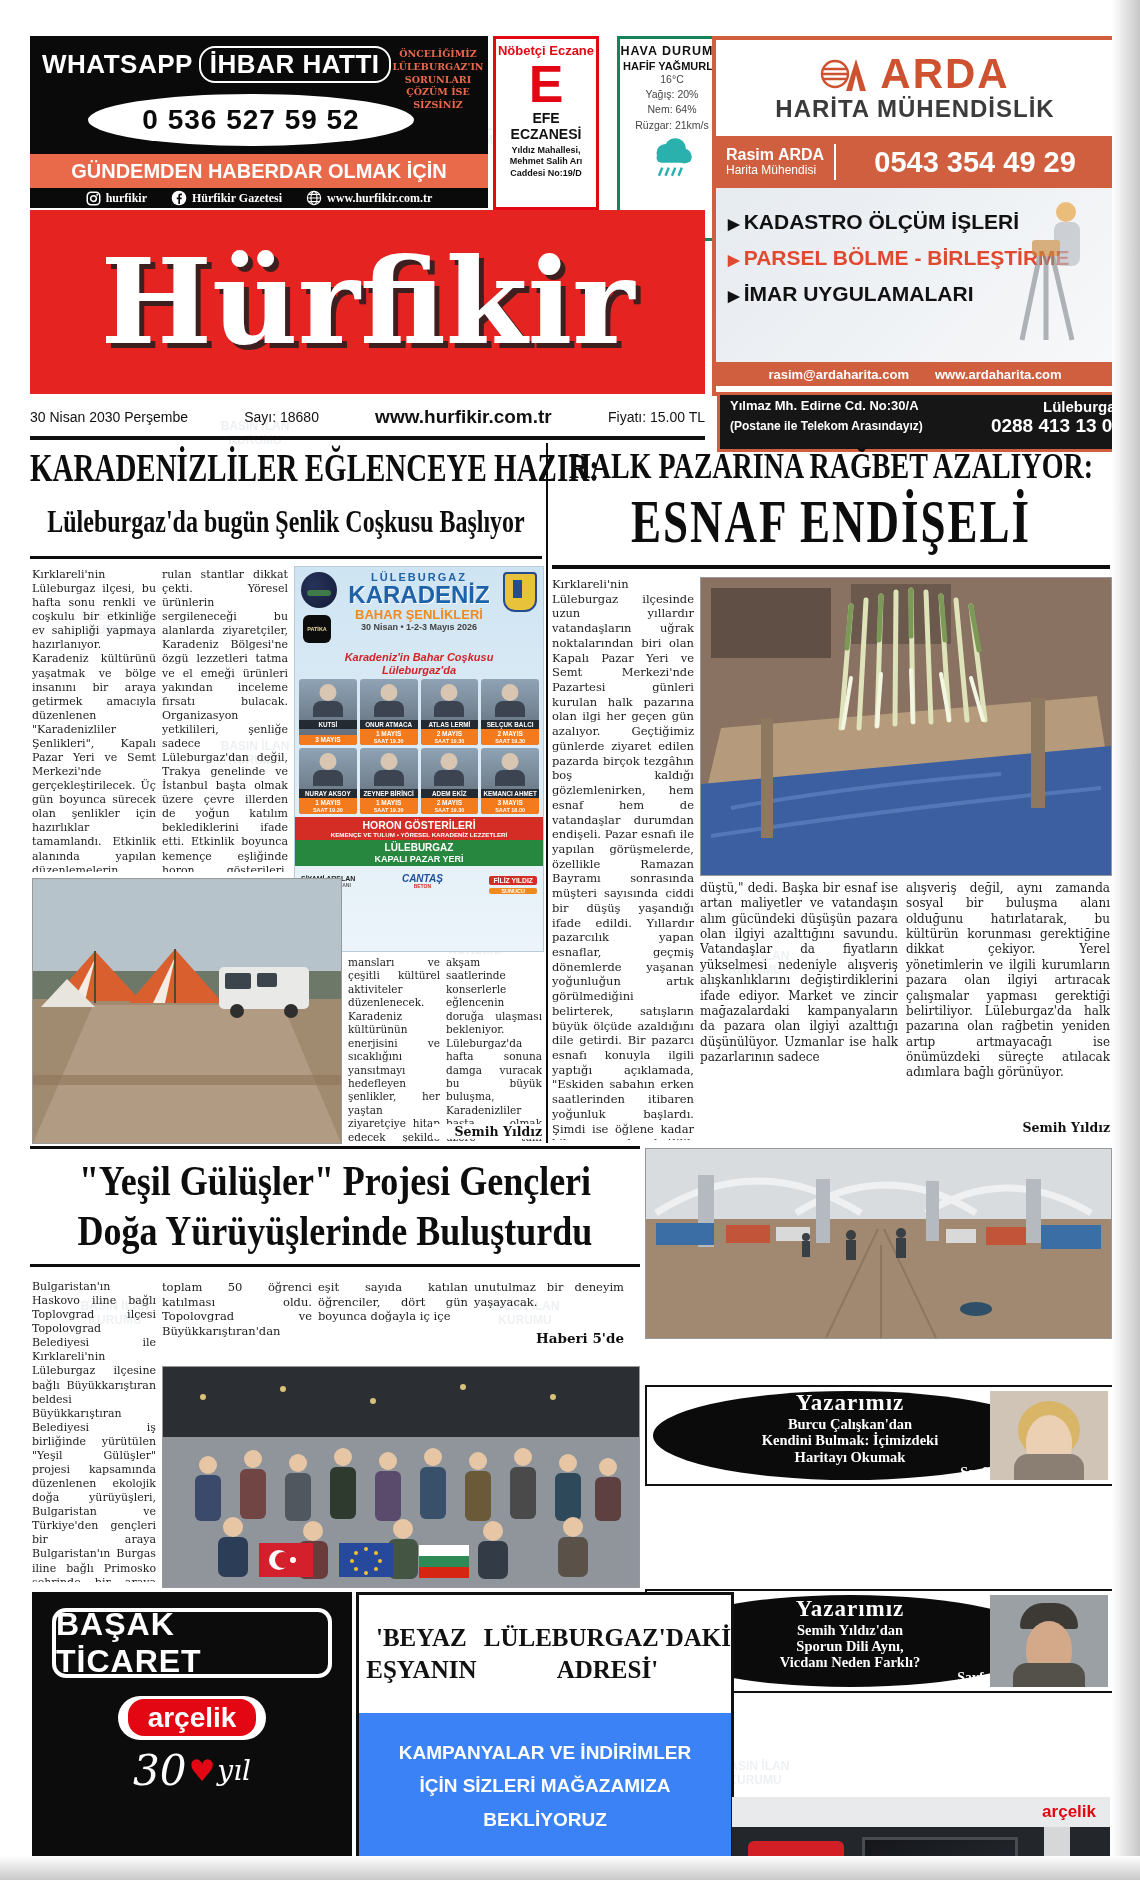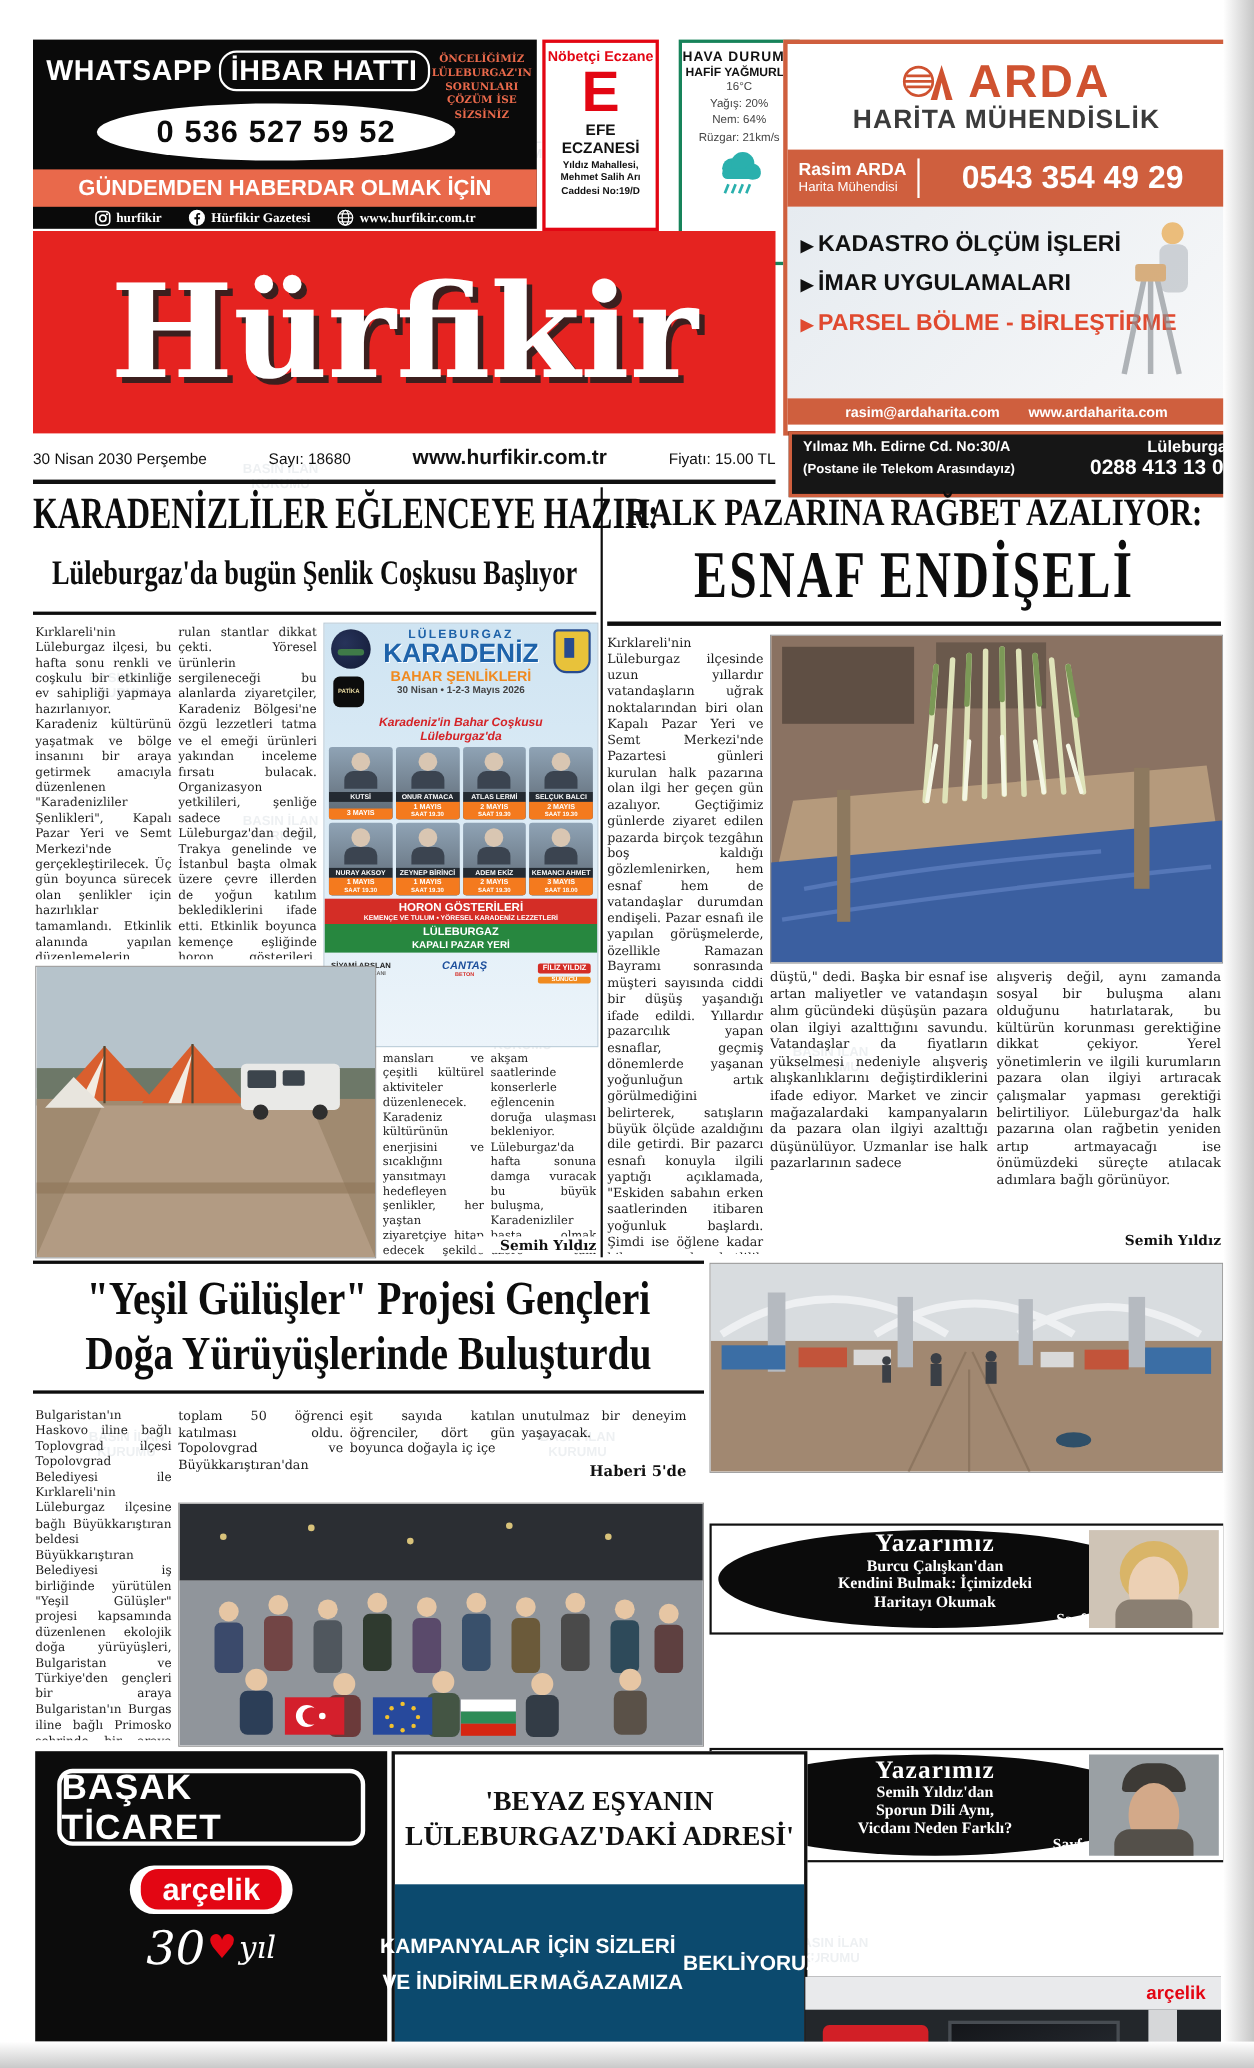--- a/index.html
+++ b/index.html
@@ -100,22 +100,22 @@
   .face{position:absolute;left:50%;top:24px;transform:translateX(-50%);width:46px;height:56px;border-radius:50% 50% 45% 45%;}
   
   .basak{background:#0c0c0c;display:flex;flex-direction:column;align-items:center;}
   .basak-frame{margin-top:16px;border:4px solid #fff;border-radius:14px;width:272px;height:62px;display:flex;align-items:center;justify-content:center;color:#fff;font-weight:900;font-size:32px;font-family:"Liberation Sans",sans-serif;letter-spacing:1px;}
   .basak-pill{margin-top:18px;background:#fff;border-radius:30px;padding:6px 10px;}
   .arc-logo{background:#e30613;color:#fff;border-radius:16px;padding:3px 20px;font-weight:900;font-size:28px;font-family:"Liberation Sans",sans-serif;}
   .anniv{margin-top:10px;color:#fff;font-style:italic;font-size:42px;line-height:1;display:flex;align-items:center;gap:2px;}
   .anniv .heart{color:#e30613;font-size:30px;}
   .anniv .yil{font-size:28px;}
   .midad{border:3px solid #111;background:#fff;display:flex;flex-direction:column;}
-  .midad-slogan{height:118px;display:flex;flex-direction:column;align-items:center;justify-content:center;font-family:"Liberation Serif",serif;font-weight:bold;font-size:25px;line-height:1.3;text-align:center;}
-  .midad-black{flex:1;background:#0c4a6e;color:#fff;display:flex;flex-direction:row;align-items:center;justify-content:center;font-family:"Liberation Sans",sans-serif;font-weight:bold;font-size:19px;line-height:1.75;text-align:center;}
+  .midad-slogan{height:118px;display:flex;align-items:center;justify-content:center;font-family:"Liberation Serif",serif;font-weight:bold;font-size:25px;line-height:1.3;text-align:center;}
+  .midad-black{flex:1;background:#3b82f6;color:#fff;display:flex;flex-direction:column;align-items:center;justify-content:center;font-family:"Liberation Sans",sans-serif;font-weight:bold;font-size:19px;line-height:1.75;text-align:center;}
   .shop{position:relative;background:#23272b;overflow:hidden;}
   .shop-top{position:absolute;left:0;top:0;right:0;height:30px;background:#e9eaec;display:flex;align-items:center;justify-content:flex-end;padding-right:14px;}
   .shop-top .arc2{color:#e30613;font-weight:900;font-size:17px;font-family:"Liberation Sans",sans-serif;}
   .shop-sign{position:absolute;left:16px;top:44px;width:96px;height:44px;background:#d21f26;border-radius:6px;display:flex;align-items:center;justify-content:center;color:#fff;font-weight:900;font-size:15px;font-family:"Liberation Sans",sans-serif;}
   .shop-glass{position:absolute;left:130px;top:40px;width:150px;height:150px;background:linear-gradient(160deg,#14161a,#2c3138 60%,#191c20);border:3px solid #474c52;}
   .shop-col{position:absolute;right:40px;top:30px;width:26px;height:170px;background:#d6d7d9;}
   .edge-r{position:absolute;top:0;right:0;width:28px;height:100%;background:linear-gradient(to right,#ffffff,#c6c6c6);}
   .edge-b{position:absolute;left:0;bottom:0;width:100%;height:24px;background:linear-gradient(to bottom,#ffffff,#c9c9c9);}
 </style>
 </head>
@@ -286,22 +286,22 @@
         <circle cx="78" cy="18" r="10" fill="#e8a13a"></circle>
         <rect x="66" y="28" width="26" height="44" rx="8" fill="#b9bec4"></rect>
         <g stroke="#8a8f94" stroke-width="5">
             <line x1="52" y1="60" x2="34" y2="146"></line>
             <line x1="58" y1="60" x2="58" y2="146"></line>
             <line x1="64" y1="60" x2="84" y2="146"></line>
           </g>
         <rect x="44" y="46" width="28" height="16" rx="3" fill="#c98a3f"></rect>
       </svg>
       <div class="svc">KADASTRO ÖLÇÜM İŞLERİ</div>
+      <div class="svc orange">PARSEL BÖLME - BİRLEŞTİRME</div>
       <div class="svc">İMAR UYGULAMALARI</div>
-      <div class="svc orange">PARSEL BÖLME - BİRLEŞTİRME</div>
     </div>
     <div class="arda-mail">
       <span>rasim@ardaharita.com</span>
       <span>www.ardaharita.com</span>
     </div>
   </div>
 
   <div class="abs addr-box" style="left:717px;top:392px;width:393px;height:48px;font-weight:bold;">
     <div class="addr-l1">
       <span>Yılmaz Mh. Edirne Cd. No:30/A</span>

